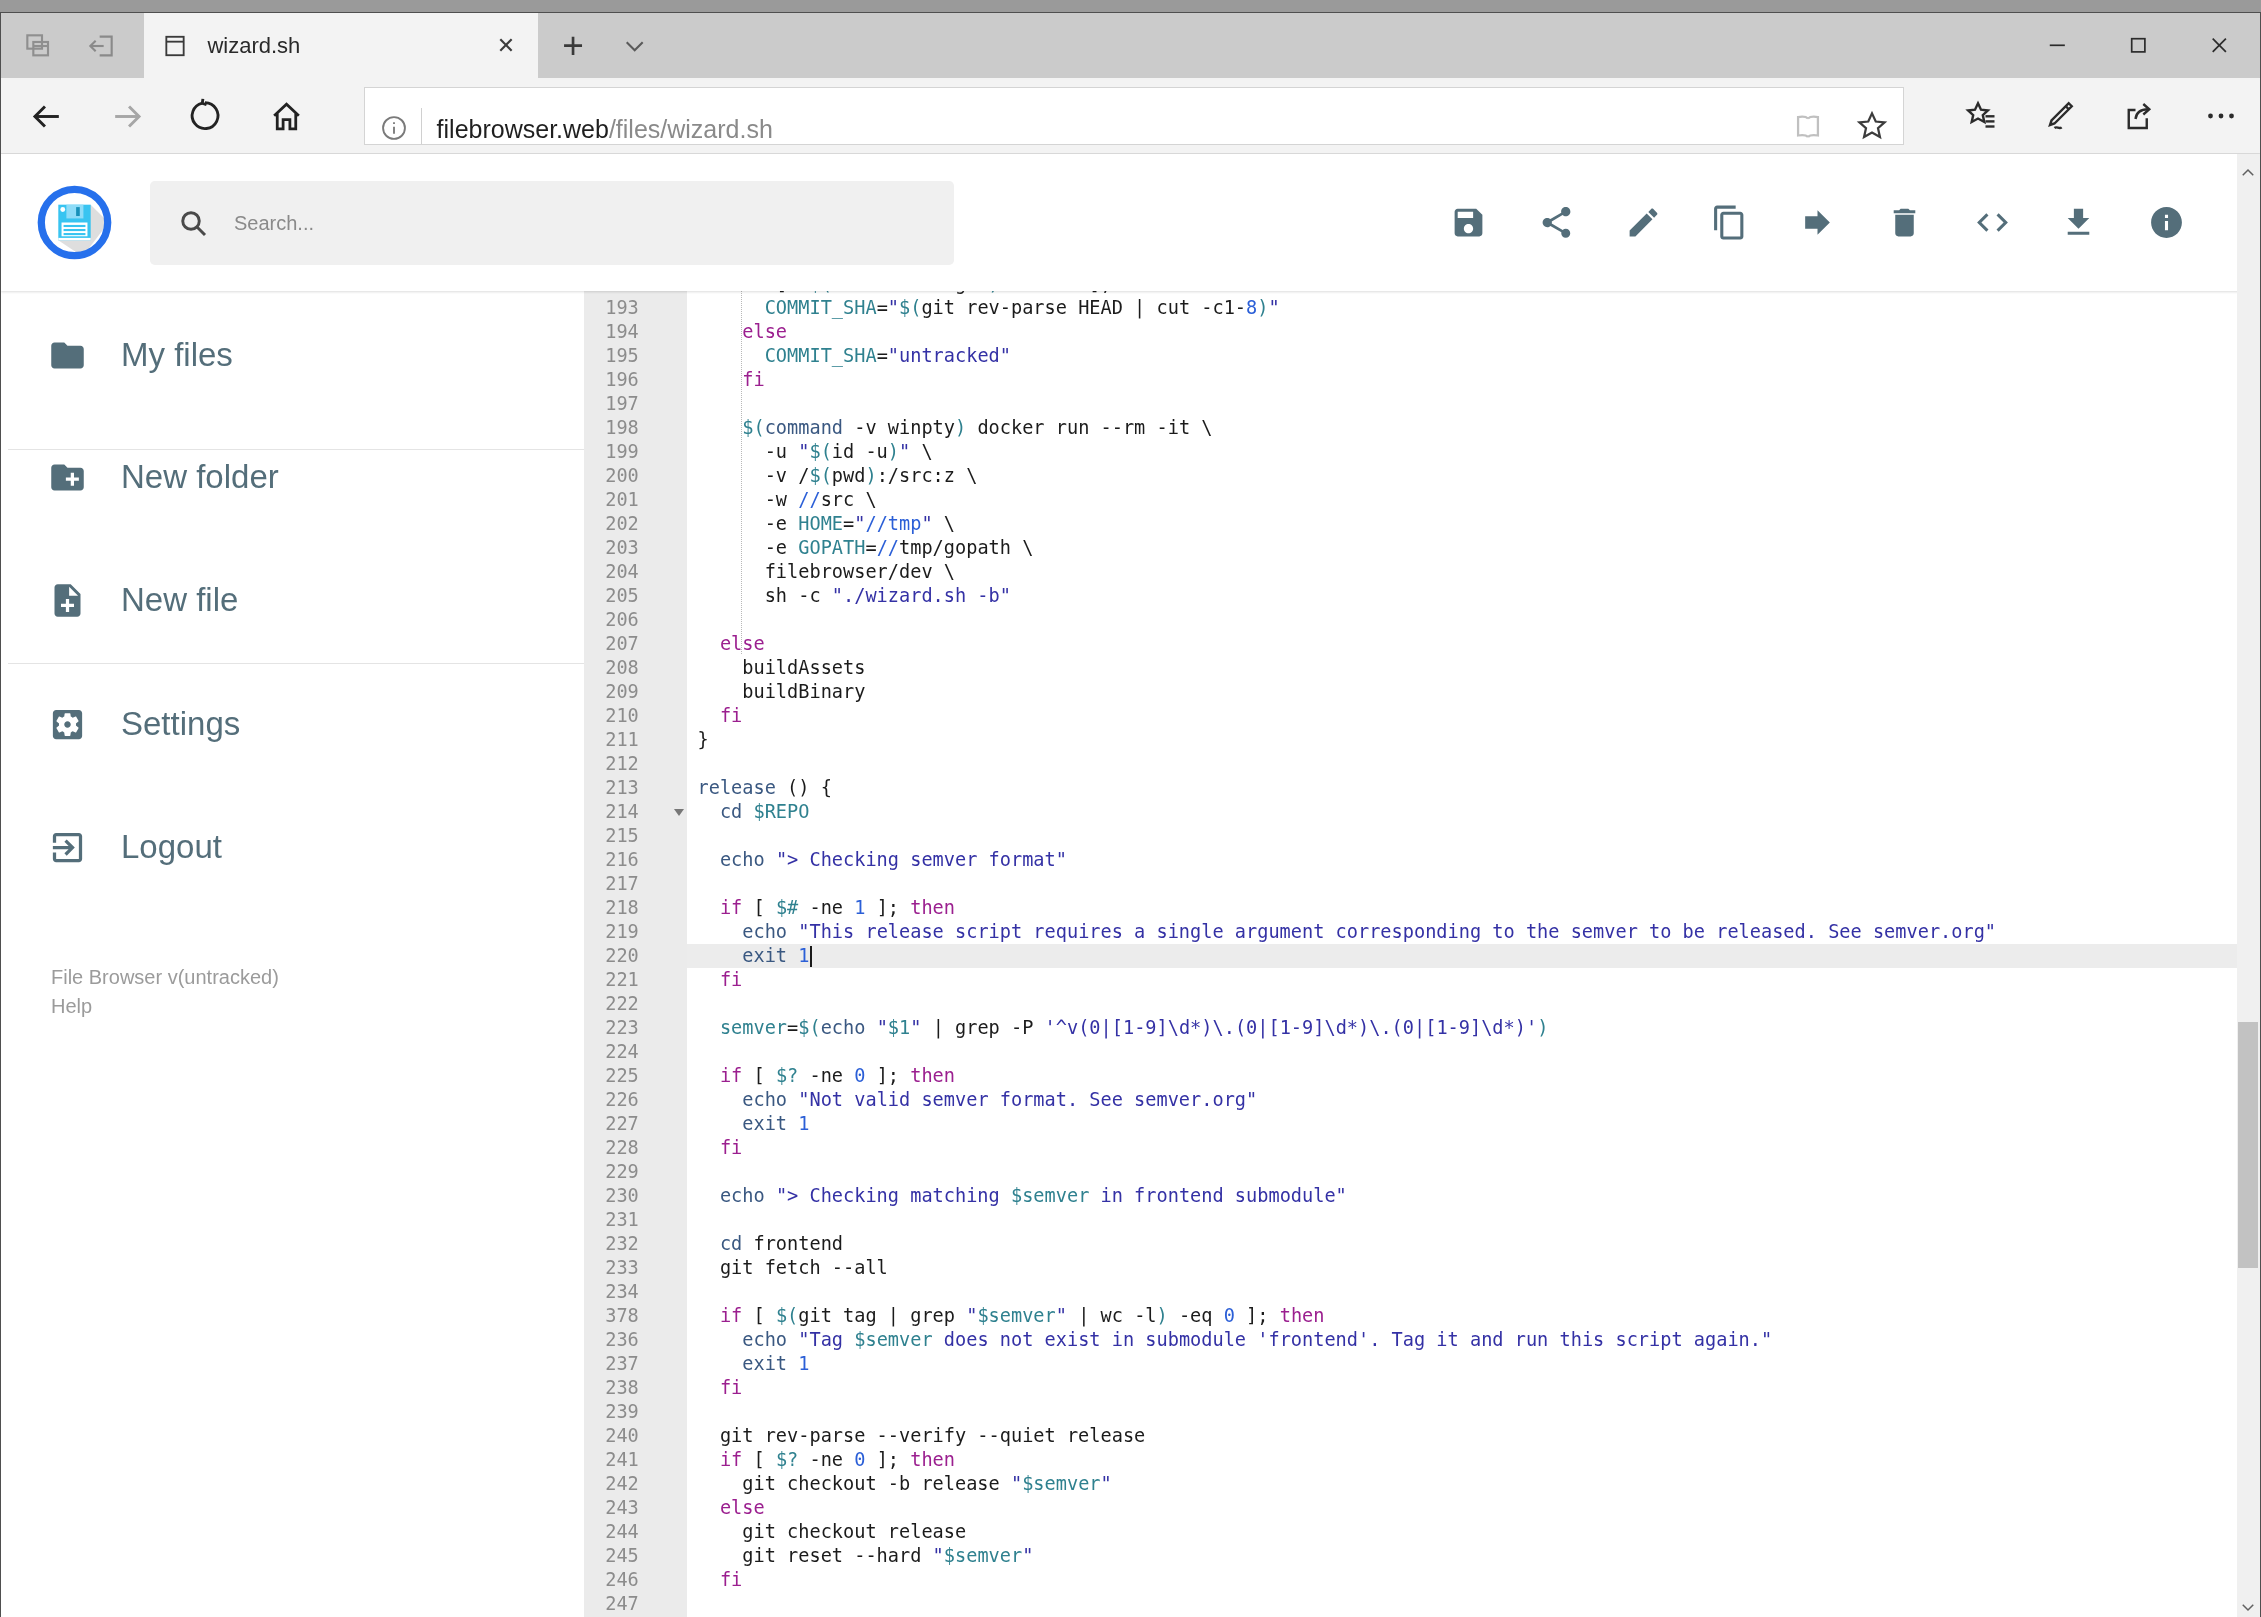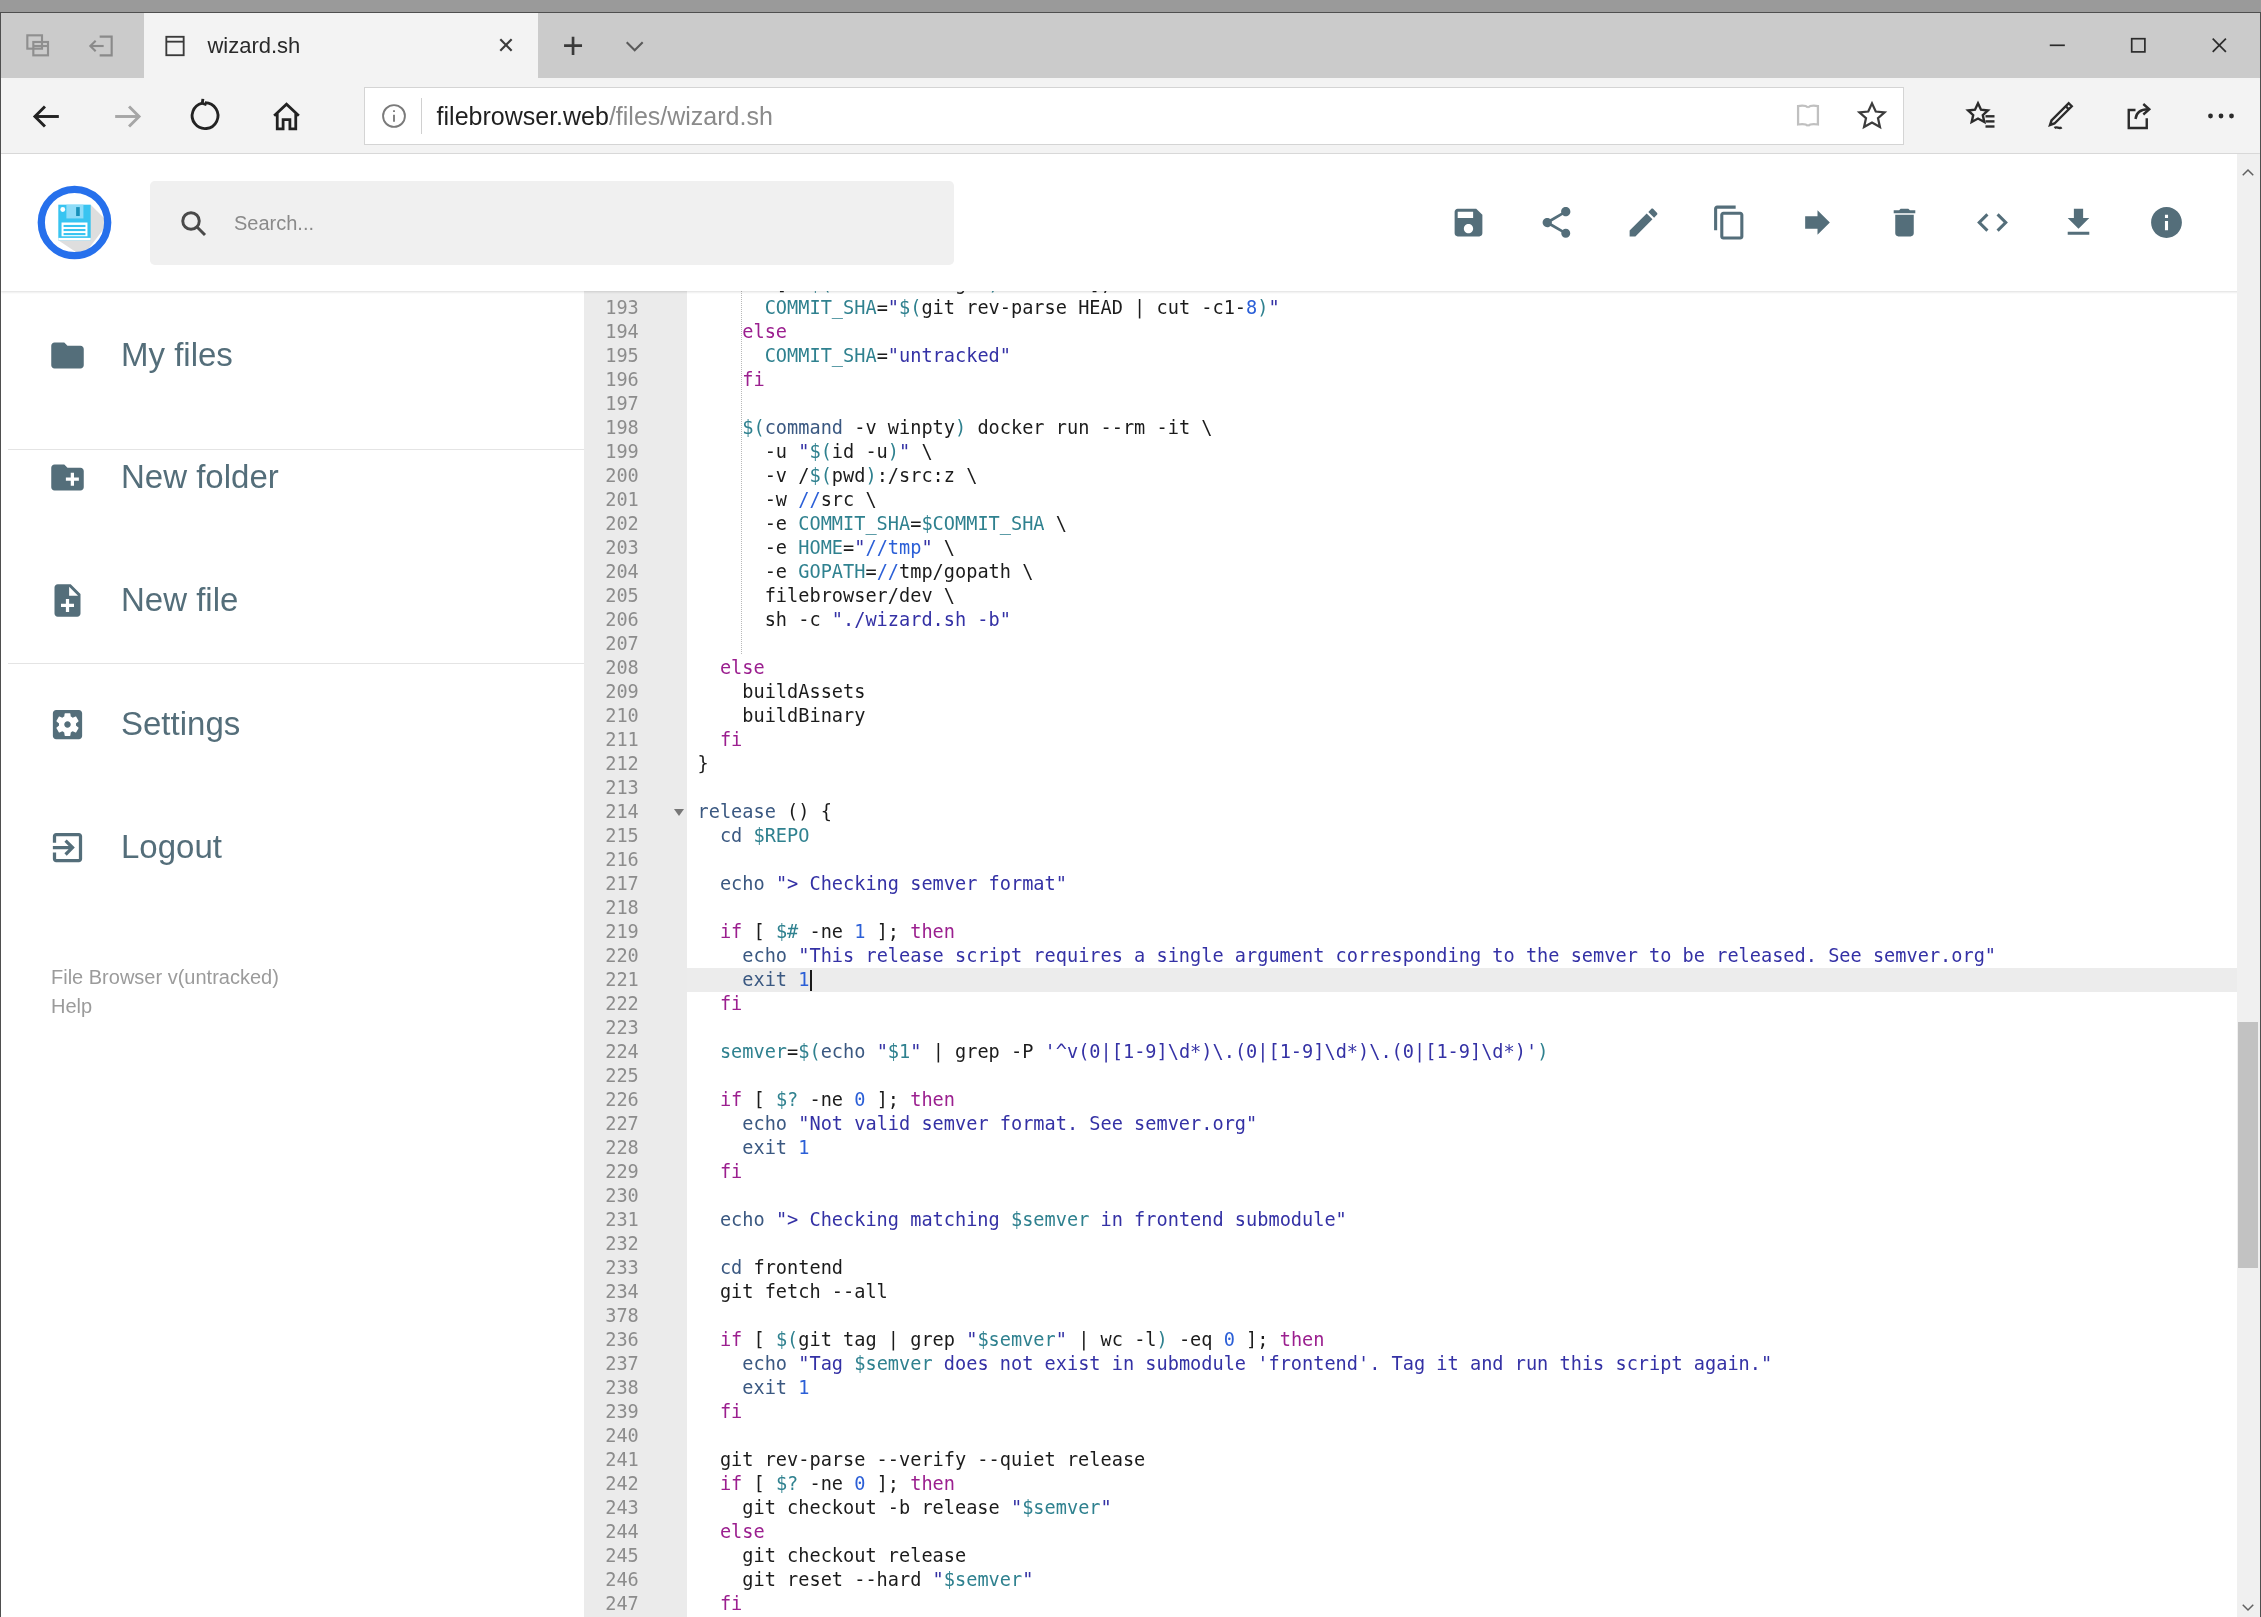--- a/index.html
+++ b/index.html
@@ -15,21 +15,21 @@
   .tab{position:absolute;left:143px;top:0;width:394px;height:65px;background:#f3f3f3;display:flex;align-items:center;padding:0 18px;}
   .tab-title{font-size:22px;color:#2a2a2a;margin-left:19.4px;flex:1;}
   .tab-close{font-size:22px;color:#3c3c3c;cursor:default;padding:0 4.8px;}
   .newtab{position:absolute;left:543px;top:0;width:58px;height:65px;display:flex;align-items:center;justify-content:center;font-size:37px;font-weight:200;color:#3a3a3a;}
   .tab-chevron{position:absolute;left:610px;top:0;width:48px;height:65px;display:flex;align-items:center;justify-content:center;}
   .win-controls{position:absolute;right:0;top:0;height:65px;display:flex;}
   .win-btn{width:81px;height:65px;display:flex;align-items:center;justify-content:center;}
   
   .navbar{position:relative;height:76px;background:#f3f3f3;border-bottom:0.8px solid #dcdcdc;}
   .nav-btn{position:absolute;top:17px;width:45px;height:42px;display:flex;align-items:center;justify-content:center;}
-  .addressbar{position:absolute;left:363px;top:9px;width:1540px;height:58px;background:#fff;border:0.8px solid #d4d4d4;display:flex;align-items:center;padding:0 13px;}
+  .addressbar{position:absolute;left:363px;top:9px;width:1540px;height:58px;background:#fff;border:0.8px solid #d4d4d4;display:flex;align-items:flex-end;padding:0 13px;}
   .ab-divider{width:0.8px;height:36px;background:#d0d0d0;margin:0 14.5px 0 11.3px;}
   .url{font-size:25px;white-space:nowrap;flex:1;}
   .url .host{color:#1f1f1f;}
   .url .path{color:#8a8a8a;}
   
   .app-header{position:relative;height:137px;background:#fff;box-shadow:0 0.8px 2.4px rgba(0,0,0,.14);z-index:3;}
   .logo{position:absolute;left:33px;top:28px;width:81px;height:81px;}
   .searchbox{position:absolute;left:149px;top:27px;width:804px;height:84px;background:#f0f0f0;border-radius:4.8px;display:flex;align-items:center;padding:0 0 0 27.4px;}
   .searchbox input{border:none;outline:none;background:transparent;font-size:20px;color:#555;margin-left:22.6px;width:646px;font-family:"Liberation Sans",sans-serif;}
   .searchbox input::placeholder{color:#8a8a8a;opacity:1;}
@@ -400,21 +400,20 @@
             <div class="cm-line"><span class="tk-p">    </span><span class="tk-k">if</span><span class="tk-p"> [ </span><span class="tk-s">"</span><span class="tk-v">$(</span><span class="tk-b">command</span><span class="tk-p"> -v git</span><span class="tk-v">)</span><span class="tk-s">"</span><span class="tk-p"> != </span><span class="tk-s">""</span><span class="tk-p"> ]; </span><span class="tk-k">then</span></div>
             <div class="cm-line"><span class="tk-p">      </span><span class="tk-v">COMMIT_SHA</span><span class="tk-p">=</span><span class="tk-s">"</span><span class="tk-v">$(</span><span class="tk-p">git rev-parse HEAD | cut -c1-</span><span class="tk-n">8</span><span class="tk-v">)</span><span class="tk-s">"</span></div>
             <div class="cm-line"><span class="tk-p">    </span><span class="tk-k">else</span></div>
             <div class="cm-line"><span class="tk-p">      </span><span class="tk-v">COMMIT_SHA</span><span class="tk-p">=</span><span class="tk-s">"untracked"</span></div>
             <div class="cm-line"><span class="tk-p">    </span><span class="tk-k">fi</span></div>
             <div class="cm-line"></div>
             <div class="cm-line"><span class="tk-p">    </span><span class="tk-v">$(</span><span class="tk-b">command</span><span class="tk-p"> -v winpty</span><span class="tk-v">)</span><span class="tk-p"> docker run --rm -it \</span></div>
             <div class="cm-line"><span class="tk-p">      -u </span><span class="tk-s">"</span><span class="tk-v">$(</span><span class="tk-p">id -u</span><span class="tk-v">)</span><span class="tk-s">"</span><span class="tk-p"> \</span></div>
             <div class="cm-line"><span class="tk-p">      -v /</span><span class="tk-v">$(</span><span class="tk-p">pwd</span><span class="tk-v">)</span><span class="tk-p">:/src:z \</span></div>
             <div class="cm-line"><span class="tk-p">      -w </span><span class="tk-n">//</span><span class="tk-p">src \</span></div>
-            <div class="cm-line"><span class="tk-p">      -e </span><span class="tk-v">COMMIT_SHA</span><span class="tk-p">=</span><span class="tk-v">$COMMIT_SHA</span><span class="tk-p"> \</span></div>
             <div class="cm-line"><span class="tk-p">      -e </span><span class="tk-v">HOME</span><span class="tk-p">=</span><span class="tk-s">"</span><span class="tk-n">//tmp</span><span class="tk-s">"</span><span class="tk-p"> \</span></div>
             <div class="cm-line"><span class="tk-p">      -e </span><span class="tk-v">GOPATH</span><span class="tk-p">=</span><span class="tk-n">//</span><span class="tk-p">tmp/gopath \</span></div>
             <div class="cm-line"><span class="tk-p">      filebrowser/dev \</span></div>
             <div class="cm-line"><span class="tk-p">      sh -c </span><span class="tk-s">"./wizard.sh -b"</span></div>
             <div class="cm-line"></div>
             <div class="cm-line"><span class="tk-p">  </span><span class="tk-k">else</span></div>
             <div class="cm-line"><span class="tk-p">    buildAssets</span></div>
             <div class="cm-line"><span class="tk-p">    buildBinary</span></div>
             <div class="cm-line"><span class="tk-p">  </span><span class="tk-k">fi</span></div>
             <div class="cm-line"><span class="tk-p">}</span></div>

